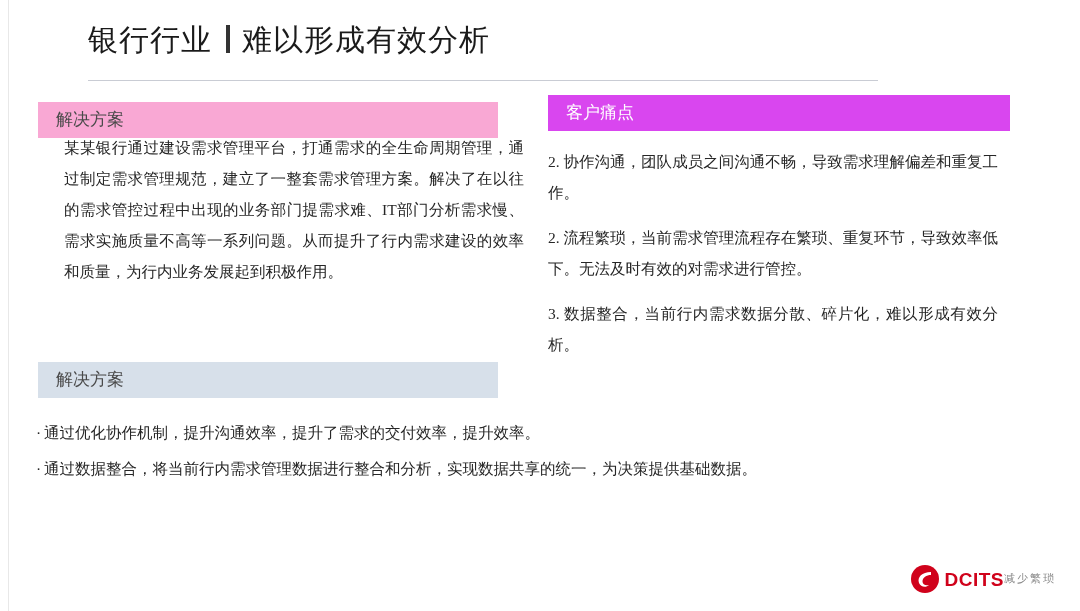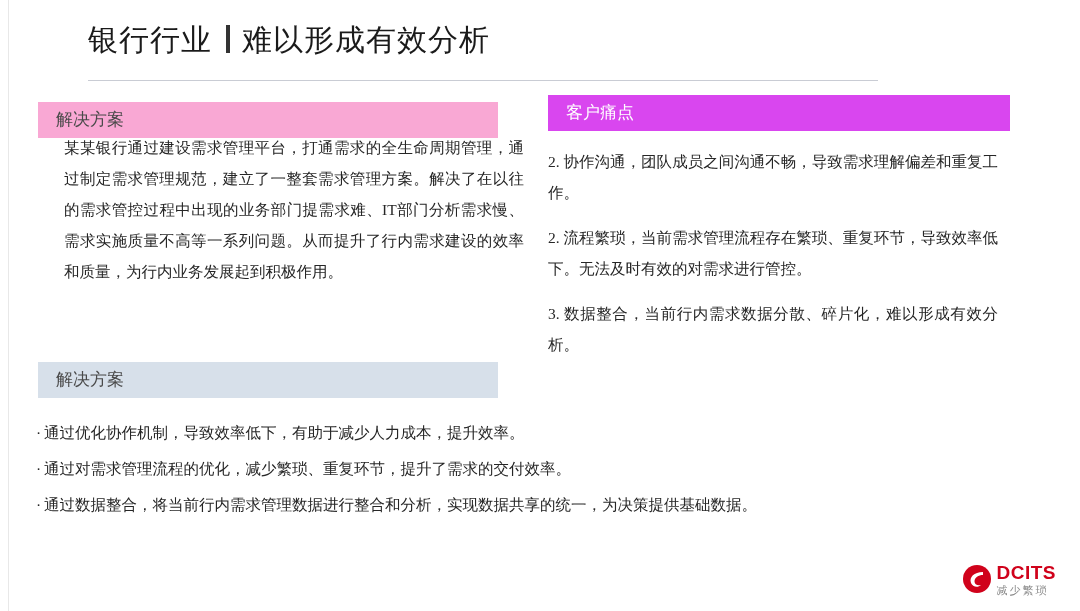--- a/index.html
+++ b/index.html
@@ -147,21 +147,21 @@
     height: 40px;
   }
   .logo-mark {
     position: relative;
     width: 30px;
     height: 30px;
     margin-right: 5px;
   }
   .logo-text {
     display: flex;
-    flex-direction: column;
+    flex-direction: row;
     line-height: 1;
   }
   .logo-en {
     font-size: 19px;
     font-weight: bold;
     color: #d0021b;
     letter-spacing: 0.5px;
     font-family: "Liberation Sans", sans-serif;
   }
   .logo-cn {
@@ -192,24 +192,21 @@
   <div class="panel-header header-pain">客户痛点</div>
   <div class="pain-list">
     <div class="pain-item">2. 协作沟通，团队成员之间沟通不畅，导致需求理解偏差和重复工作。</div>
     <div class="pain-item">2. 流程繁琐，当前需求管理流程存在繁琐、重复环节，导致效率低下。无法及时有效的对需求进行管控。</div>
     <div class="pain-item">3. 数据整合，当前行内需求数据分散、碎片化，难以形成有效分析。</div>
   </div>
 
   <div class="panel-header header-benefit">解决方案</div>
   <div class="benefit-list">
     <div class="benefit-item">
-      <span class="bullet-dot">·</span><span>通过优化协作机制，导致效率低下，有助于减少人力成本，提升效率。</span>
-    </div>
-    <div class="benefit-item">
-      <span class="bullet-dot">·</span><span>通过对需求管理流程的优化，减少繁琐、重复环节，提升了需求的交付效率。</span>
+      <span class="bullet-dot">·</span><span>通过优化协作机制，提升沟通效率，提升了需求的交付效率，提升效率。</span>
     </div>
     <div class="benefit-item">
       <span class="bullet-dot">·</span><span>通过数据整合，将当前行内需求管理数据进行整合和分析，实现数据共享的统一，为决策提供基础数据。</span>
     </div>
   </div>
 
   <div class="logo">
     <div class="logo-mark">
       <svg width="30" height="30" viewBox="0 0 30 30" aria-hidden="true">
         <circle cx="15" cy="15" r="14" fill="#d0021b"></circle>

